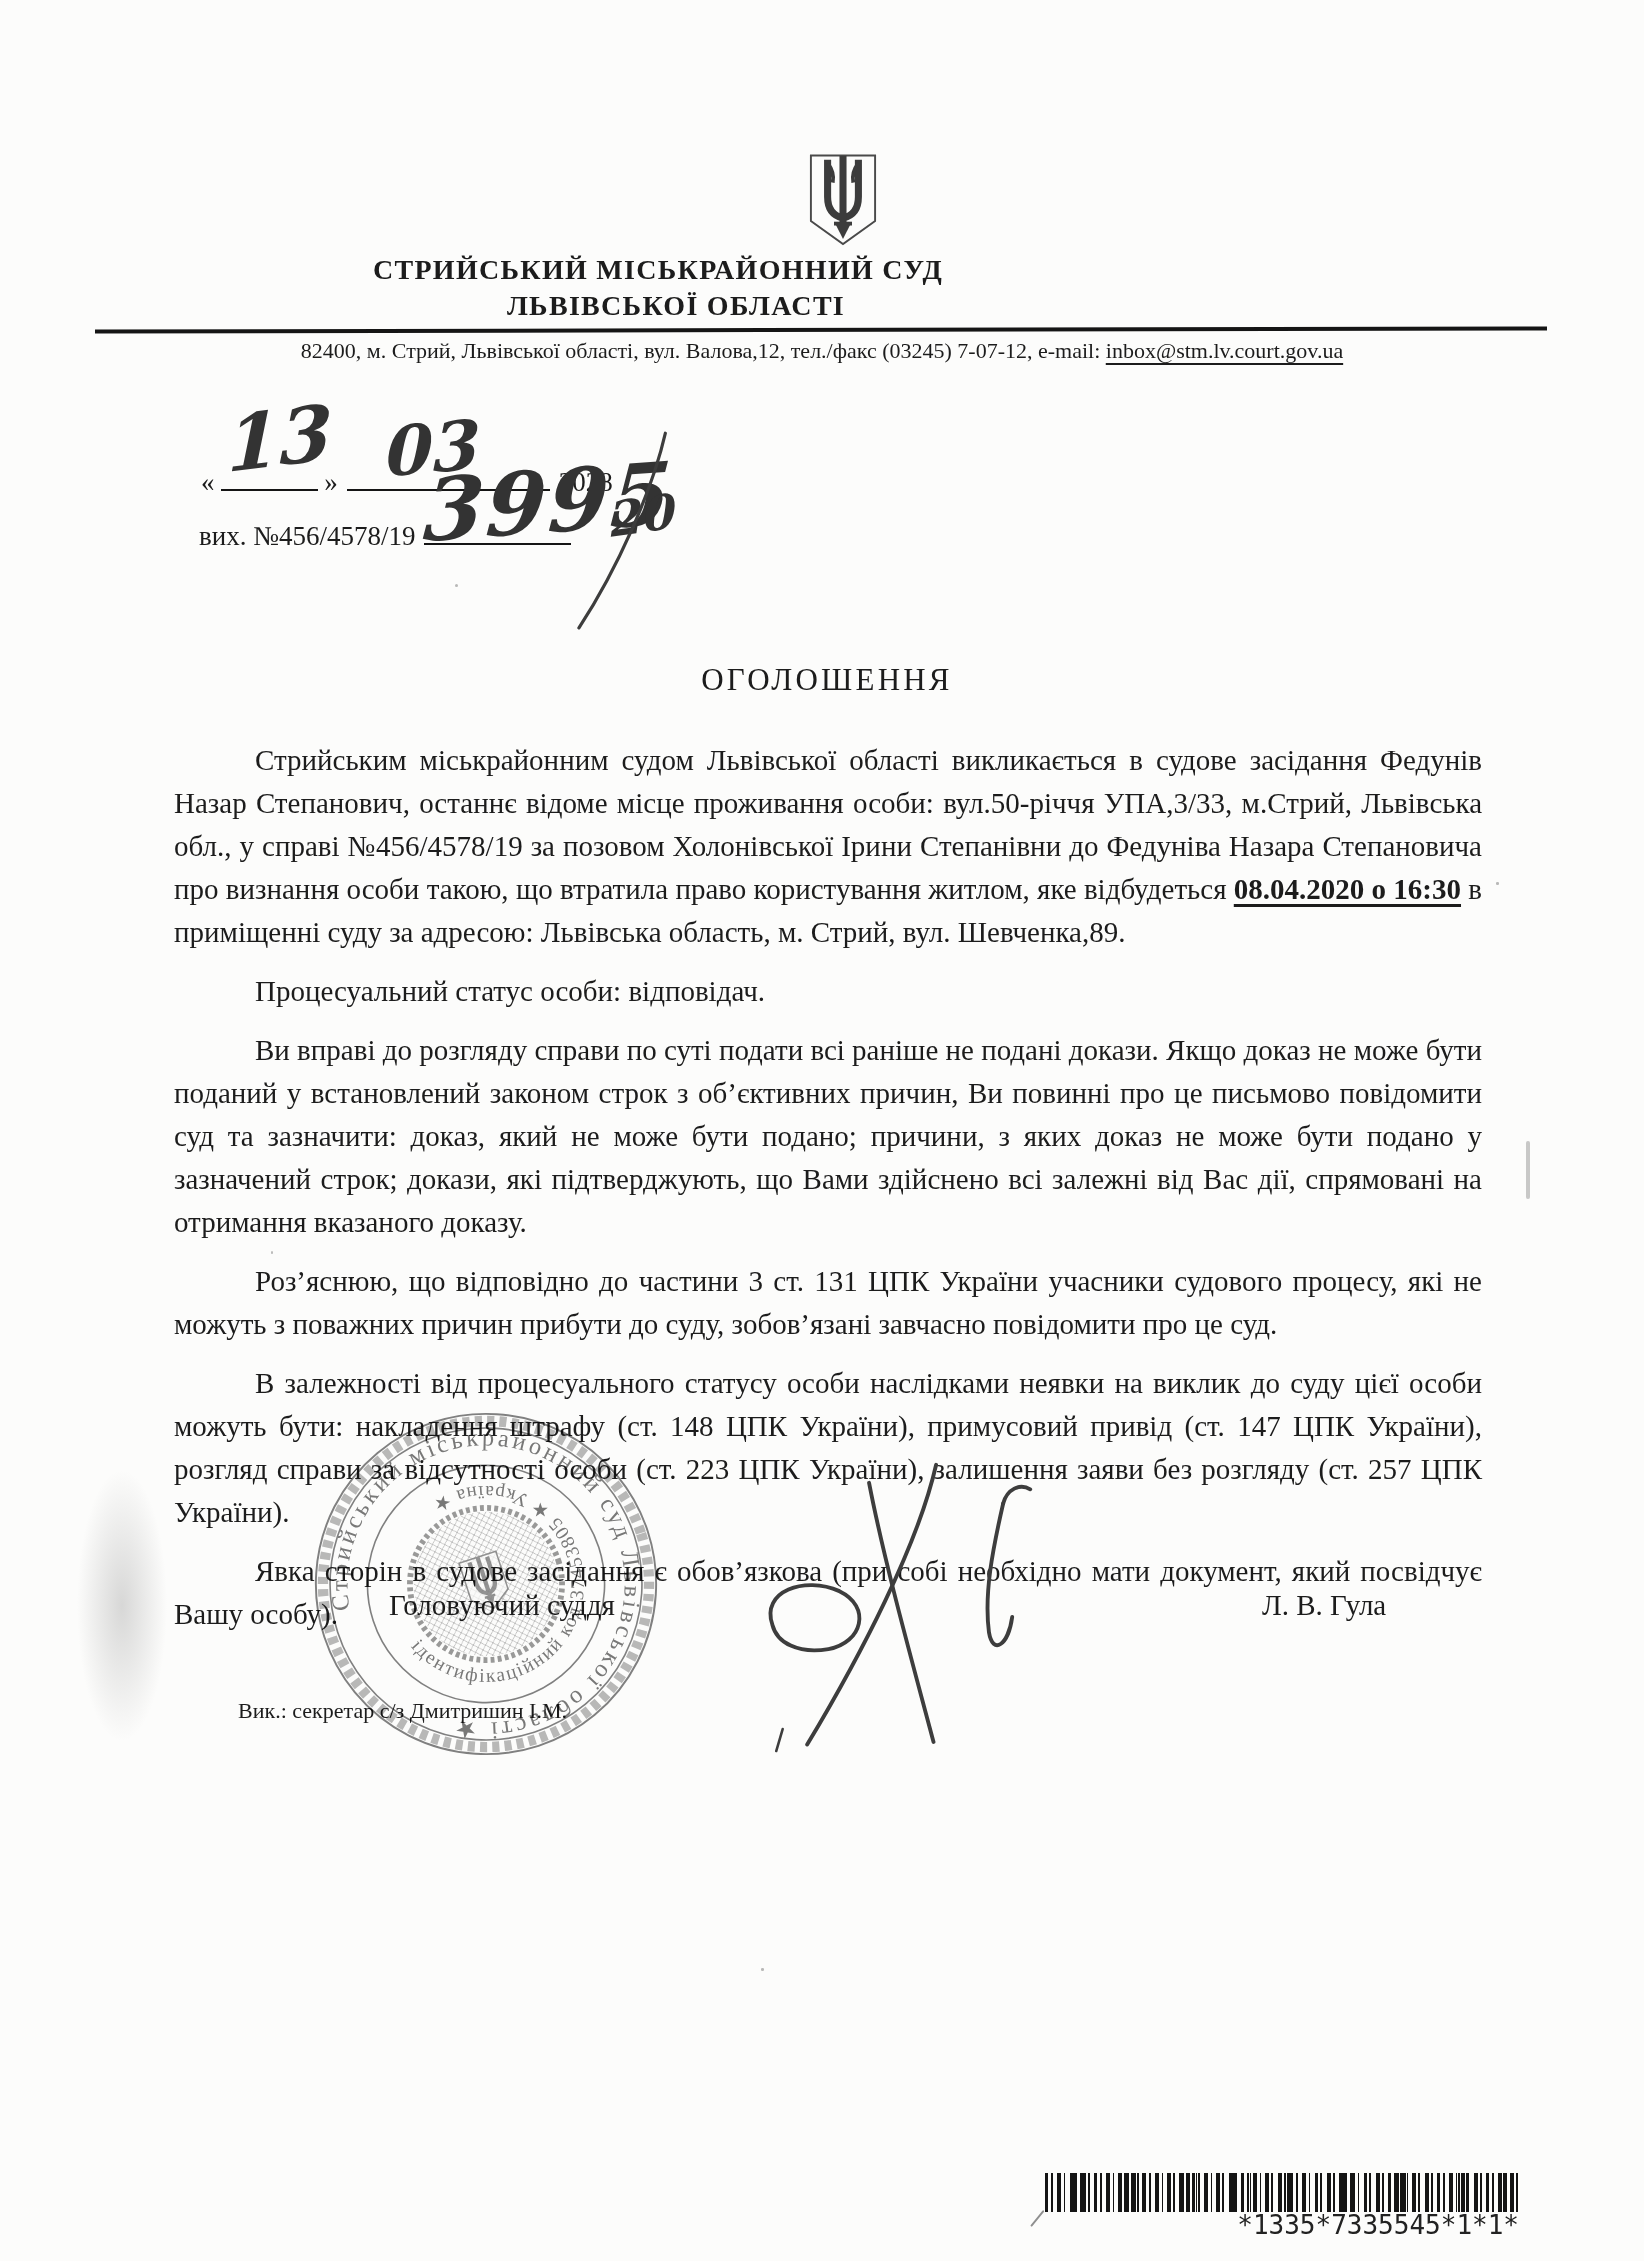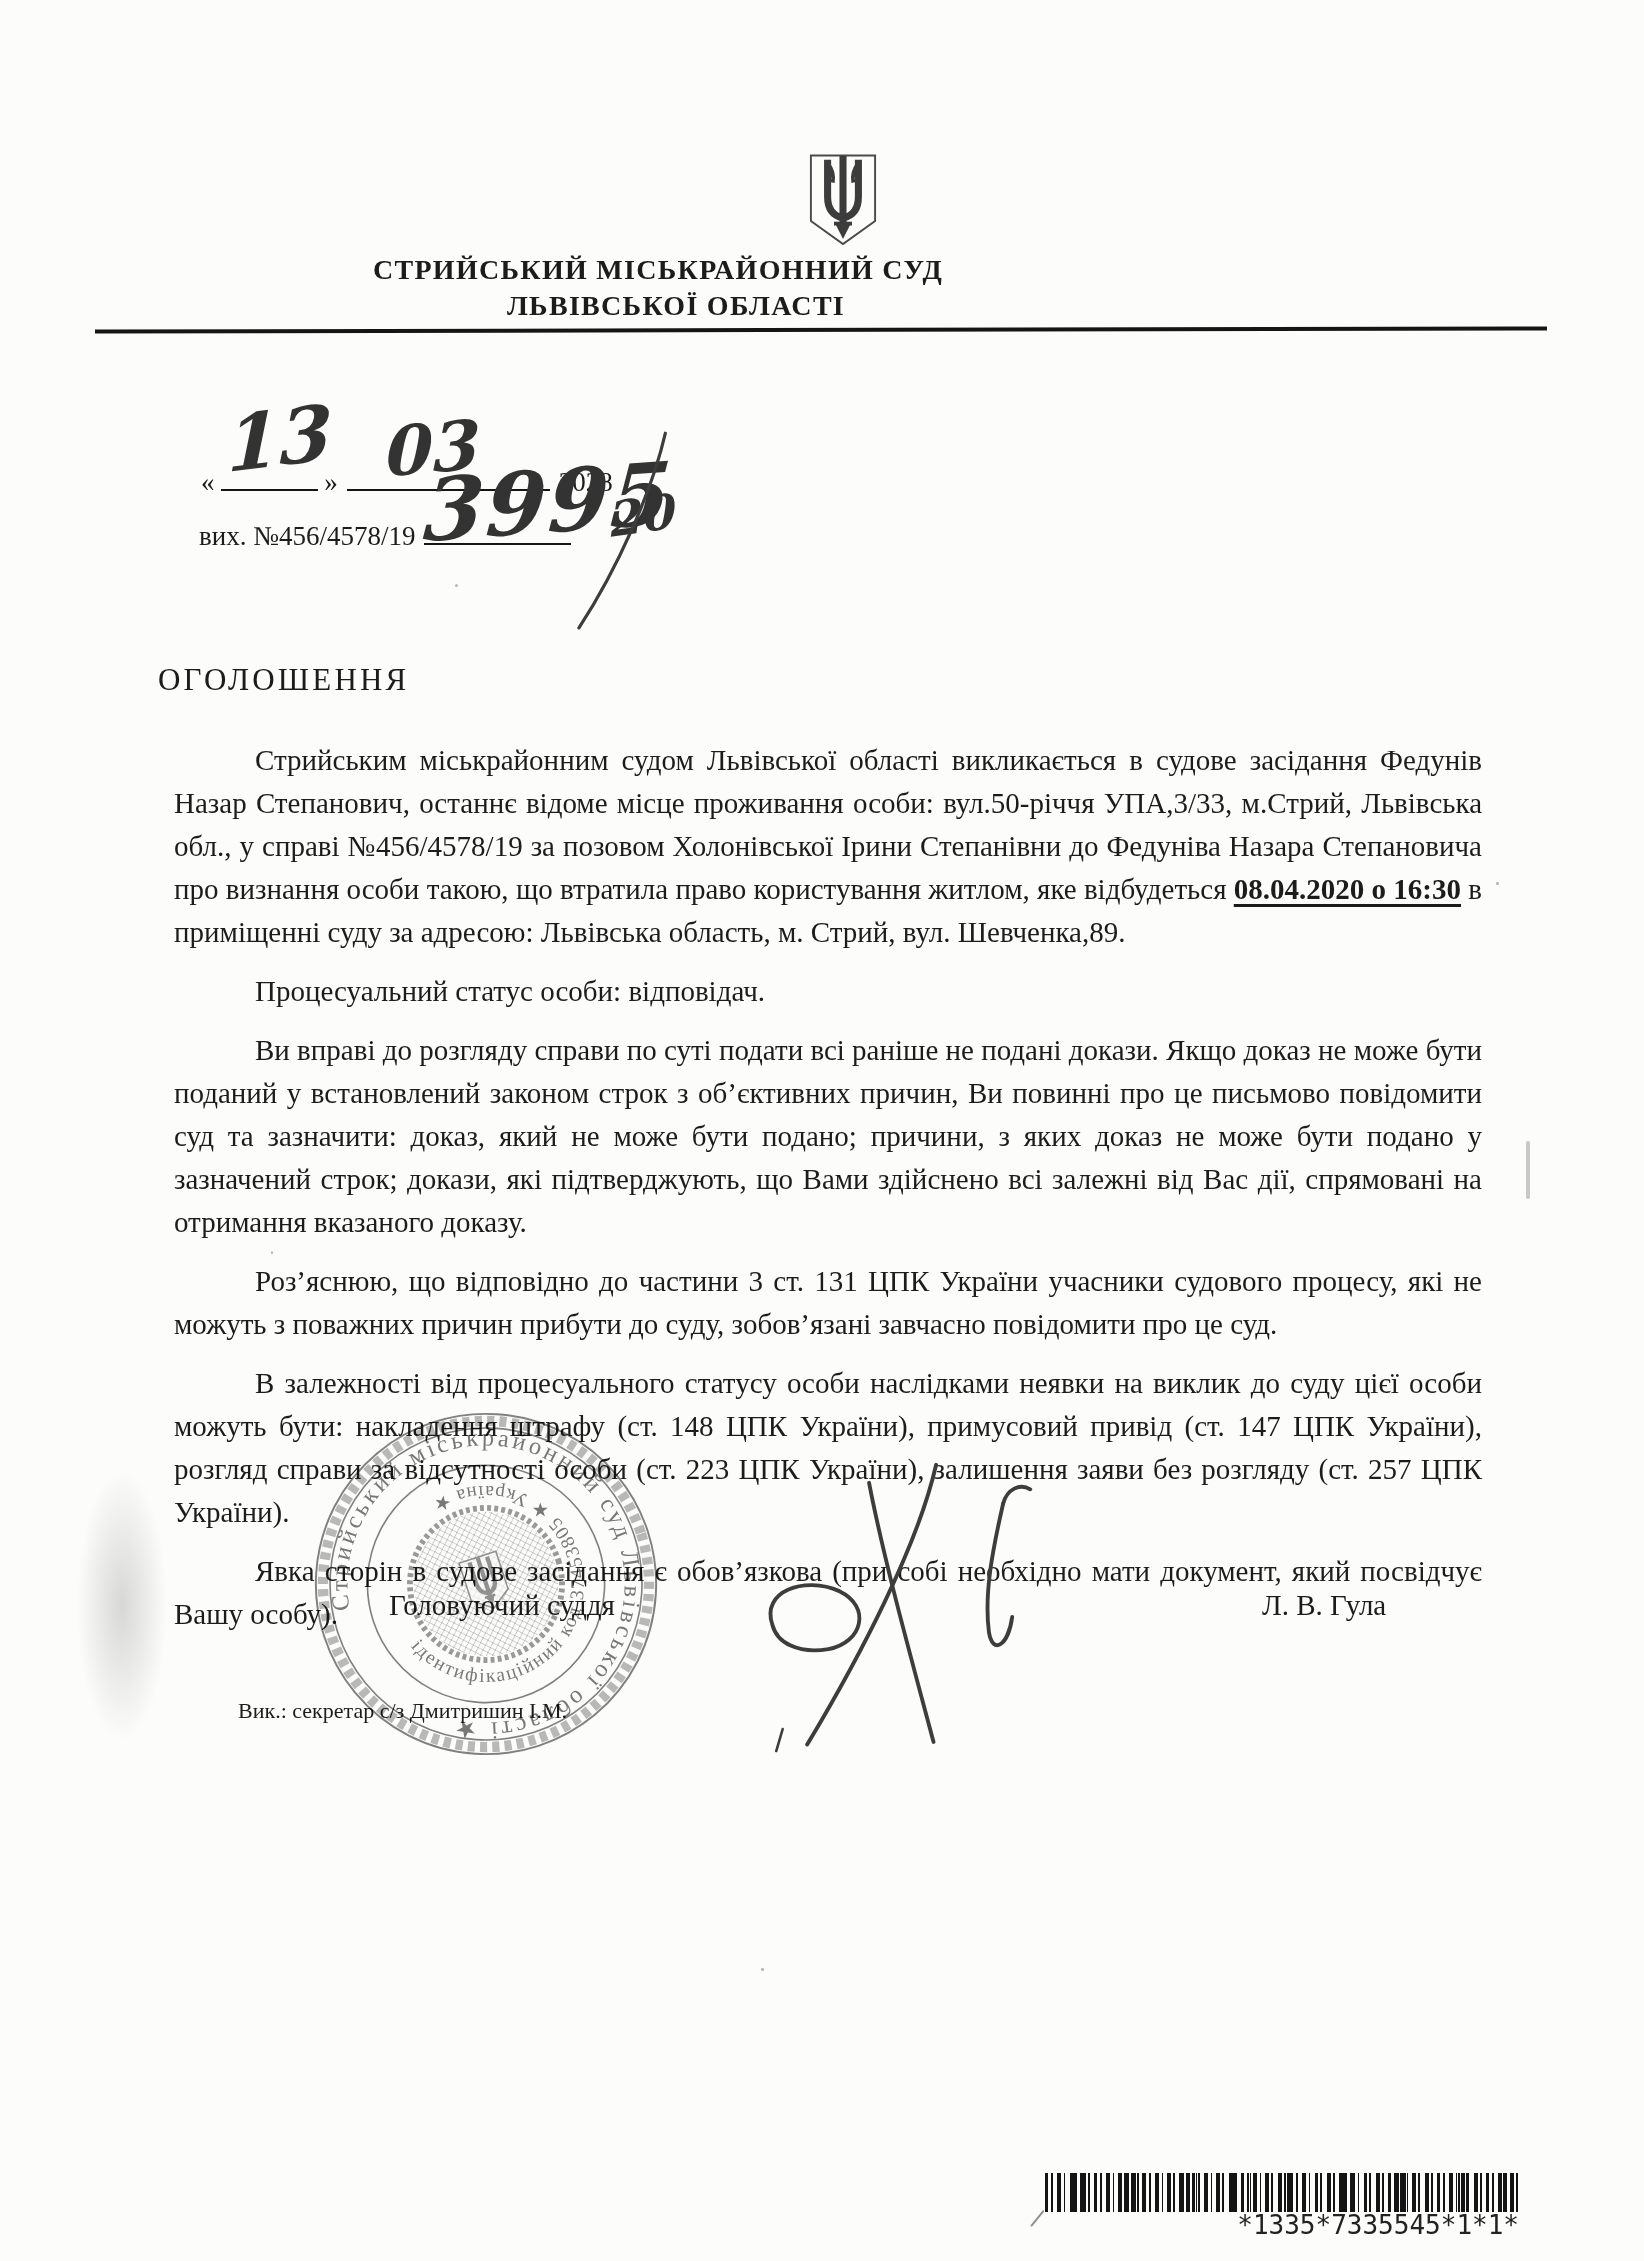--- a/index.html
+++ b/index.html
@@ -24,21 +24,21 @@
   .blank.month{width:203px;margin:0 9px;}
   .ref-row{position:absolute;left:199px;top:513px;font-size:27px;white-space:nowrap;}
   .blank.ref{width:147px;margin-left:9px;}
   .hw{position:absolute;font-family:"DejaVu Serif","Liberation Serif",serif;
     font-style:italic;font-weight:bold;color:#333;line-height:1;}
   .hw-day{left:227px;top:401px;font-size:76px;transform:rotate(-7deg) skewX(-8deg);}
   .hw-month{left:386px;top:414px;font-size:68px;transform:rotate(-5deg) skewX(-6deg);}
   .hw-ref{left:424px;top:459px;font-size:86px;transform:rotate(-4deg) skewX(-8deg);letter-spacing:2.6px;}
   .hw-refyear{left:610px;top:491px;font-size:48px;transform:rotate(-8deg) skewX(-6deg);}
   
-  .doc-title{position:absolute;left:158px;top:662px;width:1338px;text-align:left;
+  .doc-title{position:absolute;left:158px;top:662px;width:1338px;text-align:center;
     font-size:31px;letter-spacing:3.2px;}
   .body-text{position:absolute;left:158px;top:723px;width:1340px;
     font-size:29px;line-height:43px;text-align:justify;}
   .body-text p{margin:16px;text-indent:81px;}
   .hearing{font-weight:bold;text-decoration:underline;text-decoration-thickness:2.6px;text-underline-offset:5.2px;white-space:nowrap;}
   
   .judge-role{position:absolute;left:378px;top:1589px;font-size:29px;margin-left:11px;}
   .judge-name{position:absolute;left:1262px;top:1589px;font-size:29px;}
   .executor{position:absolute;left:238px;top:1698px;font-size:22px;}
   
@@ -78,20 +78,23 @@
         <path d="M43 110 H71"></path>
       </g>
       <path d="M57 134 L46 112 H68 Z" fill="#3c3c3c"></path>
     </g>
   </svg>
 
   <div class="court-line1">СТРИЙСЬКИЙ МІСЬКРАЙОННИЙ СУД</div>
   <div class="court-line2">ЛЬВІВСЬКОЇ ОБЛАСТІ</div>
   <div class="header-rule"></div>
 
+  <div class="address">
+    <span>82400, м. Стрий, Львівської області, вул. Валова,12, тел./факс (03245) 7-07-12, e-mail: </span><span class="email">inbox@stm.lv.court.gov.ua</span>
+  </div>
 
   <div class="date-row">
     <span>«</span><span class="blank day"></span><span>»</span><span class="blank month"></span><span>2028</span>
   </div>
   <div class="hw hw-day">13</div>
   <div class="hw hw-month">03</div>
 
   <div class="ref-row">
     <span>вих. №456/4578/19</span><span class="blank ref"></span>
   </div>

